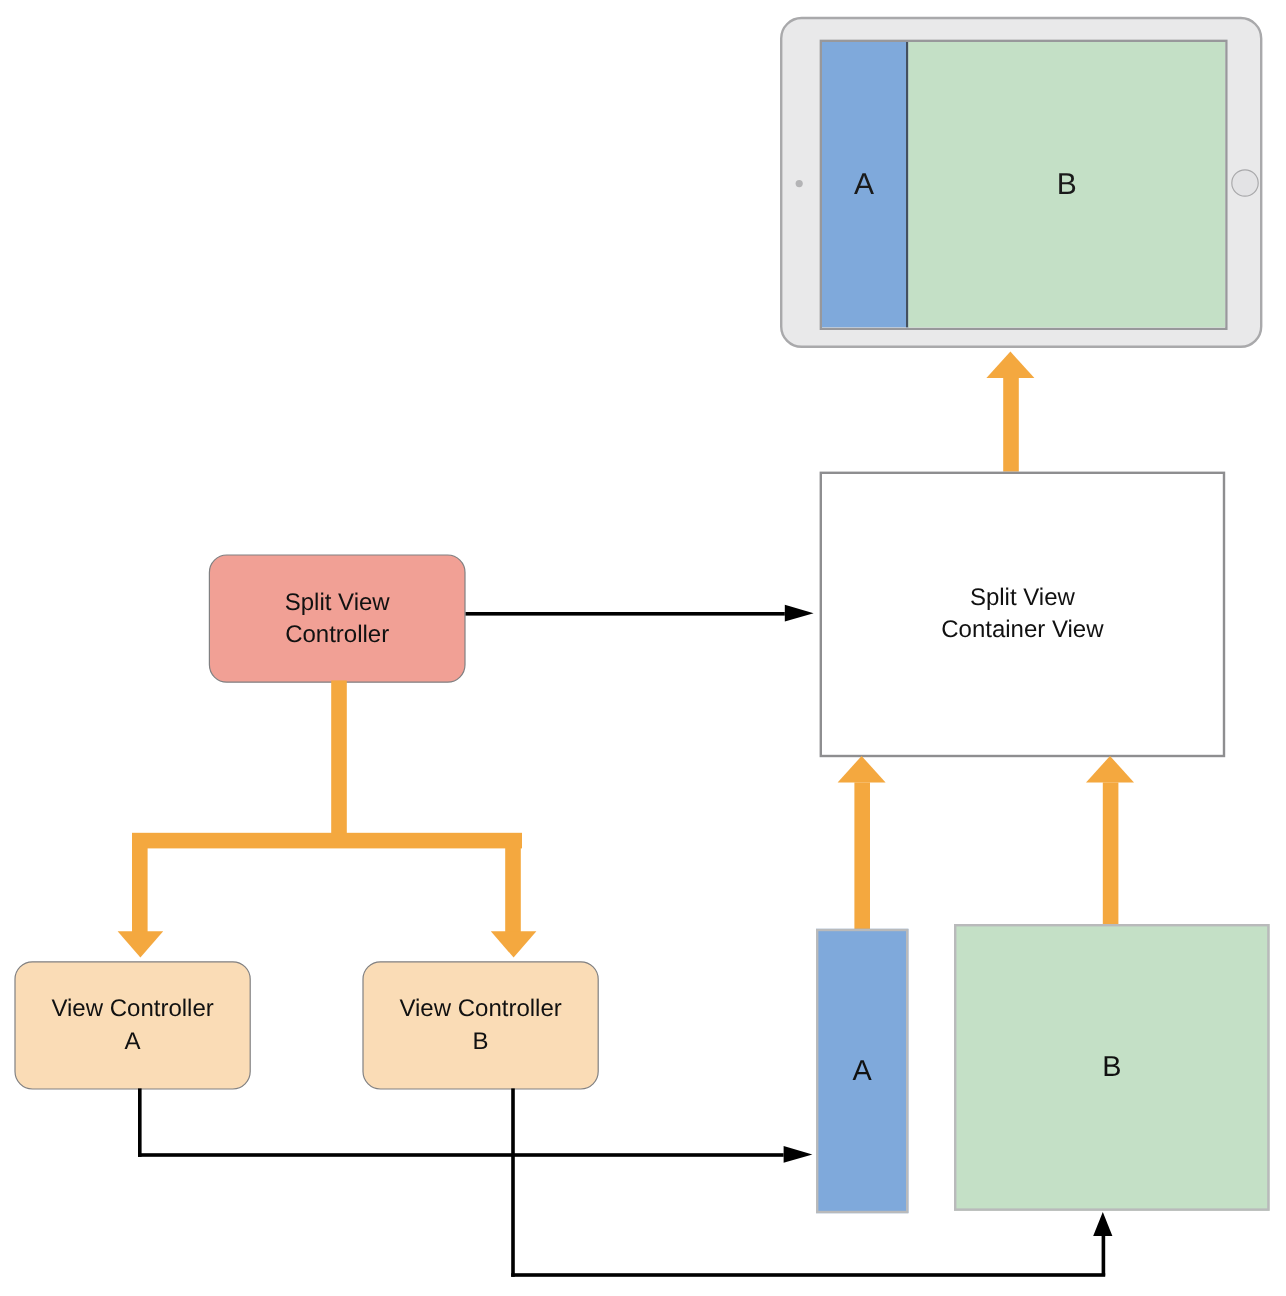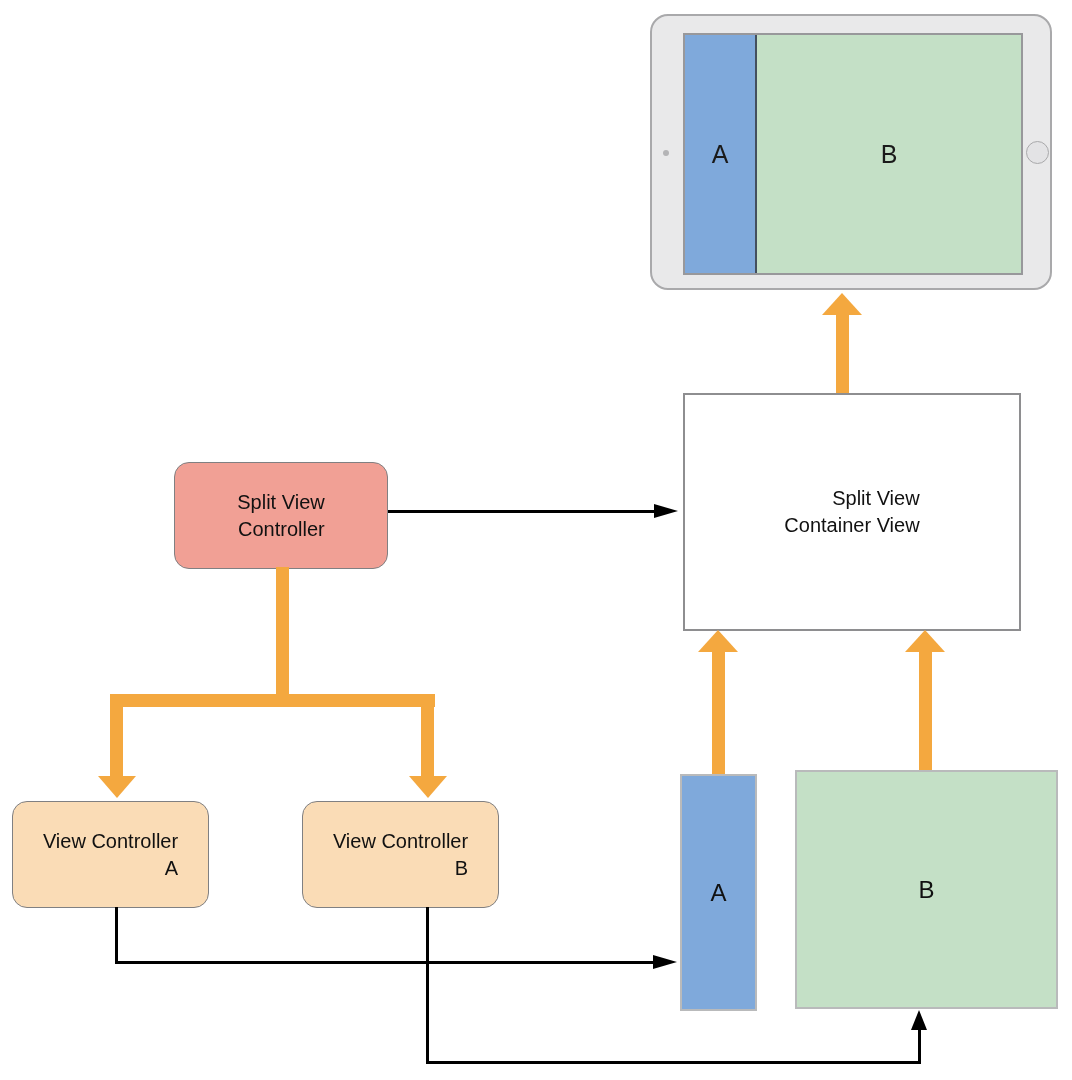--- a/index.html
+++ b/index.html
@@ -37,21 +37,21 @@
   }
   .screen-panel{display:flex;align-items:center;justify-content:center;
     font-size:25px;color:#1a1a1a;}
   .screen-panel-a{width:70px;background:var(--view-blue,#7FA9DB);
     border-right:2.5px solid #44505E;}
   .screen-panel-b{flex:1;background:var(--view-green,#C4E0C6);}
 
   
   .node{
     display:flex;align-items:center;justify-content:center;
-    text-align:right;color:#111;
+    text-align:center;color:#111;
     font-size:20px;line-height:27px;white-space:pre-line;
   }
   .rounded{border-radius:15px;border:1.5px solid #808082;}
   .svc-box{left:174px;top:462px;width:212px;height:105px;
     background:var(--controller-red,#F1A095);}
   .vca-box{left:12px;top:801px;width:195px;height:105px;
     background:var(--controller-peach,#FADCB6);}
   .vcb-box{left:302px;top:801px;width:195px;height:105px;
     background:var(--controller-peach,#FADCB6);}
   .container-box{left:683px;top:393px;width:334px;height:234px;

